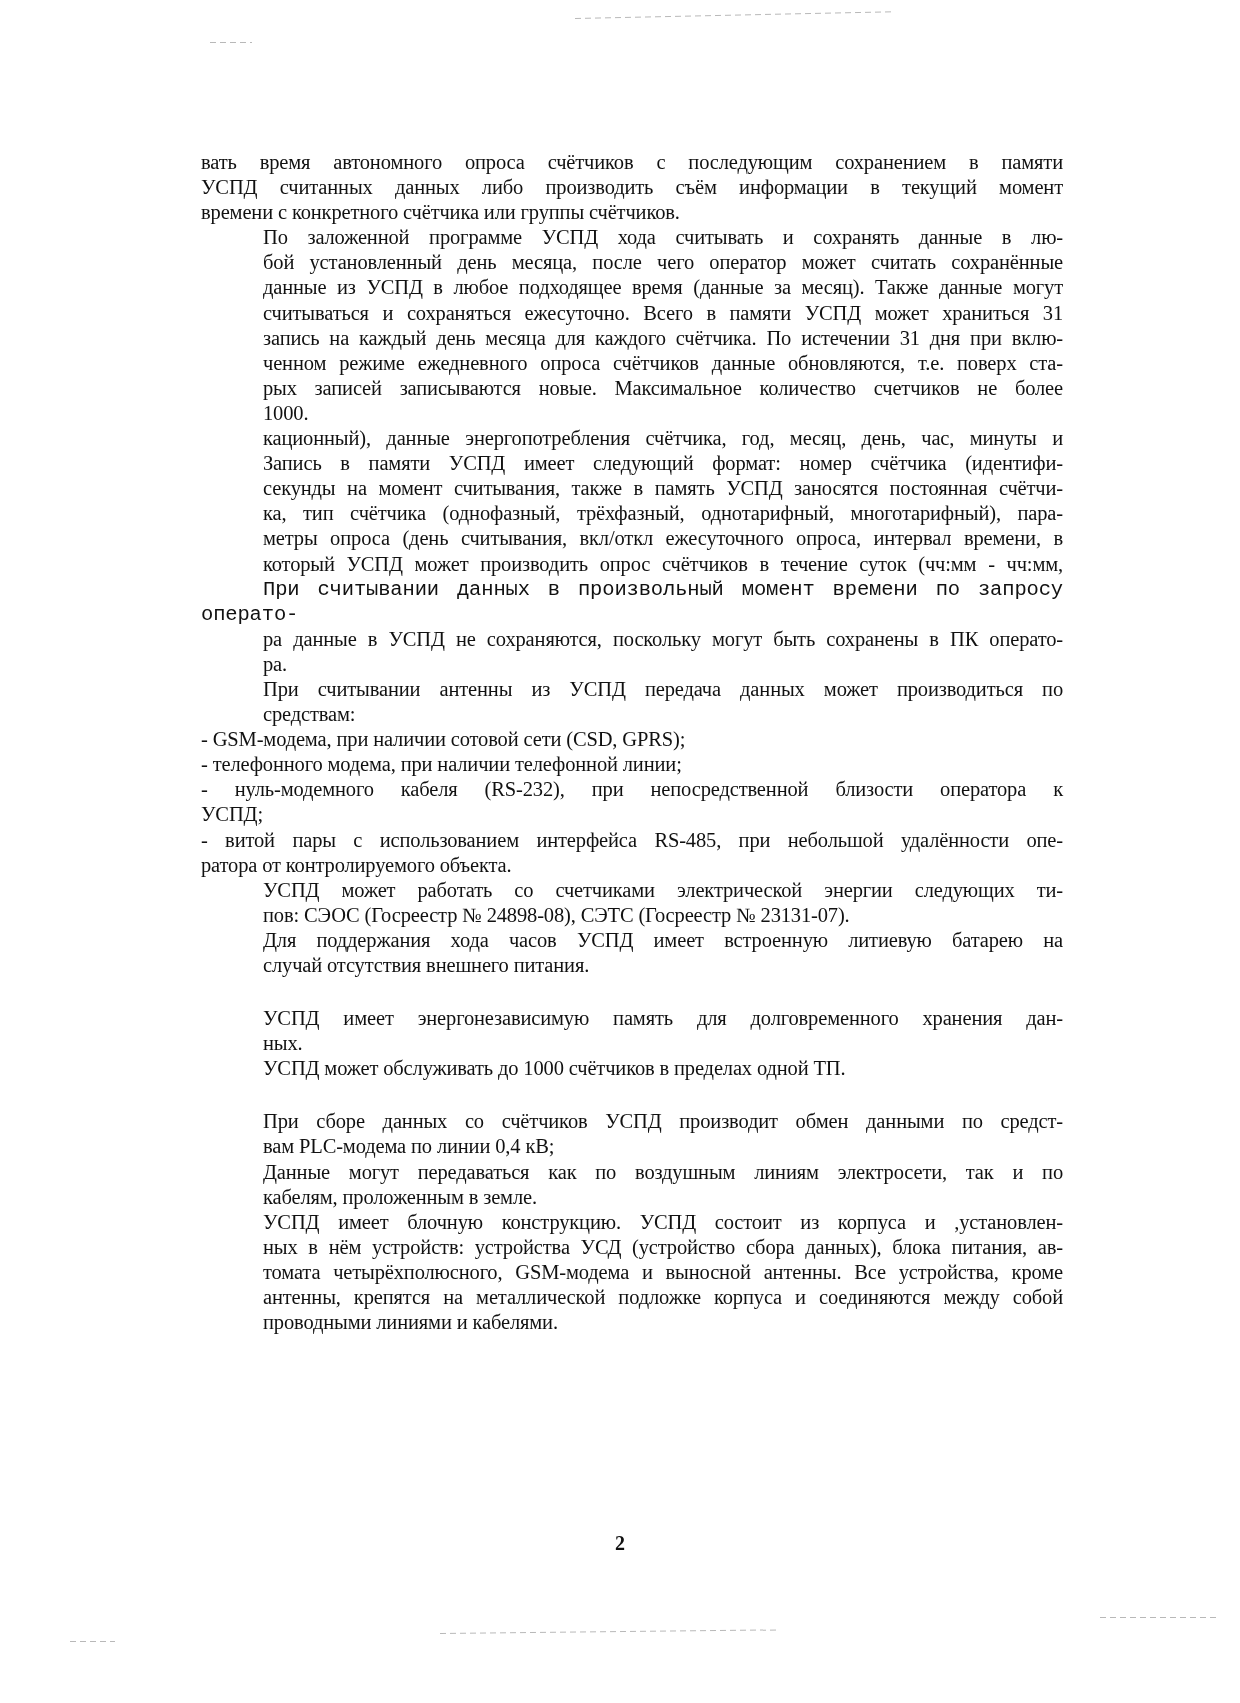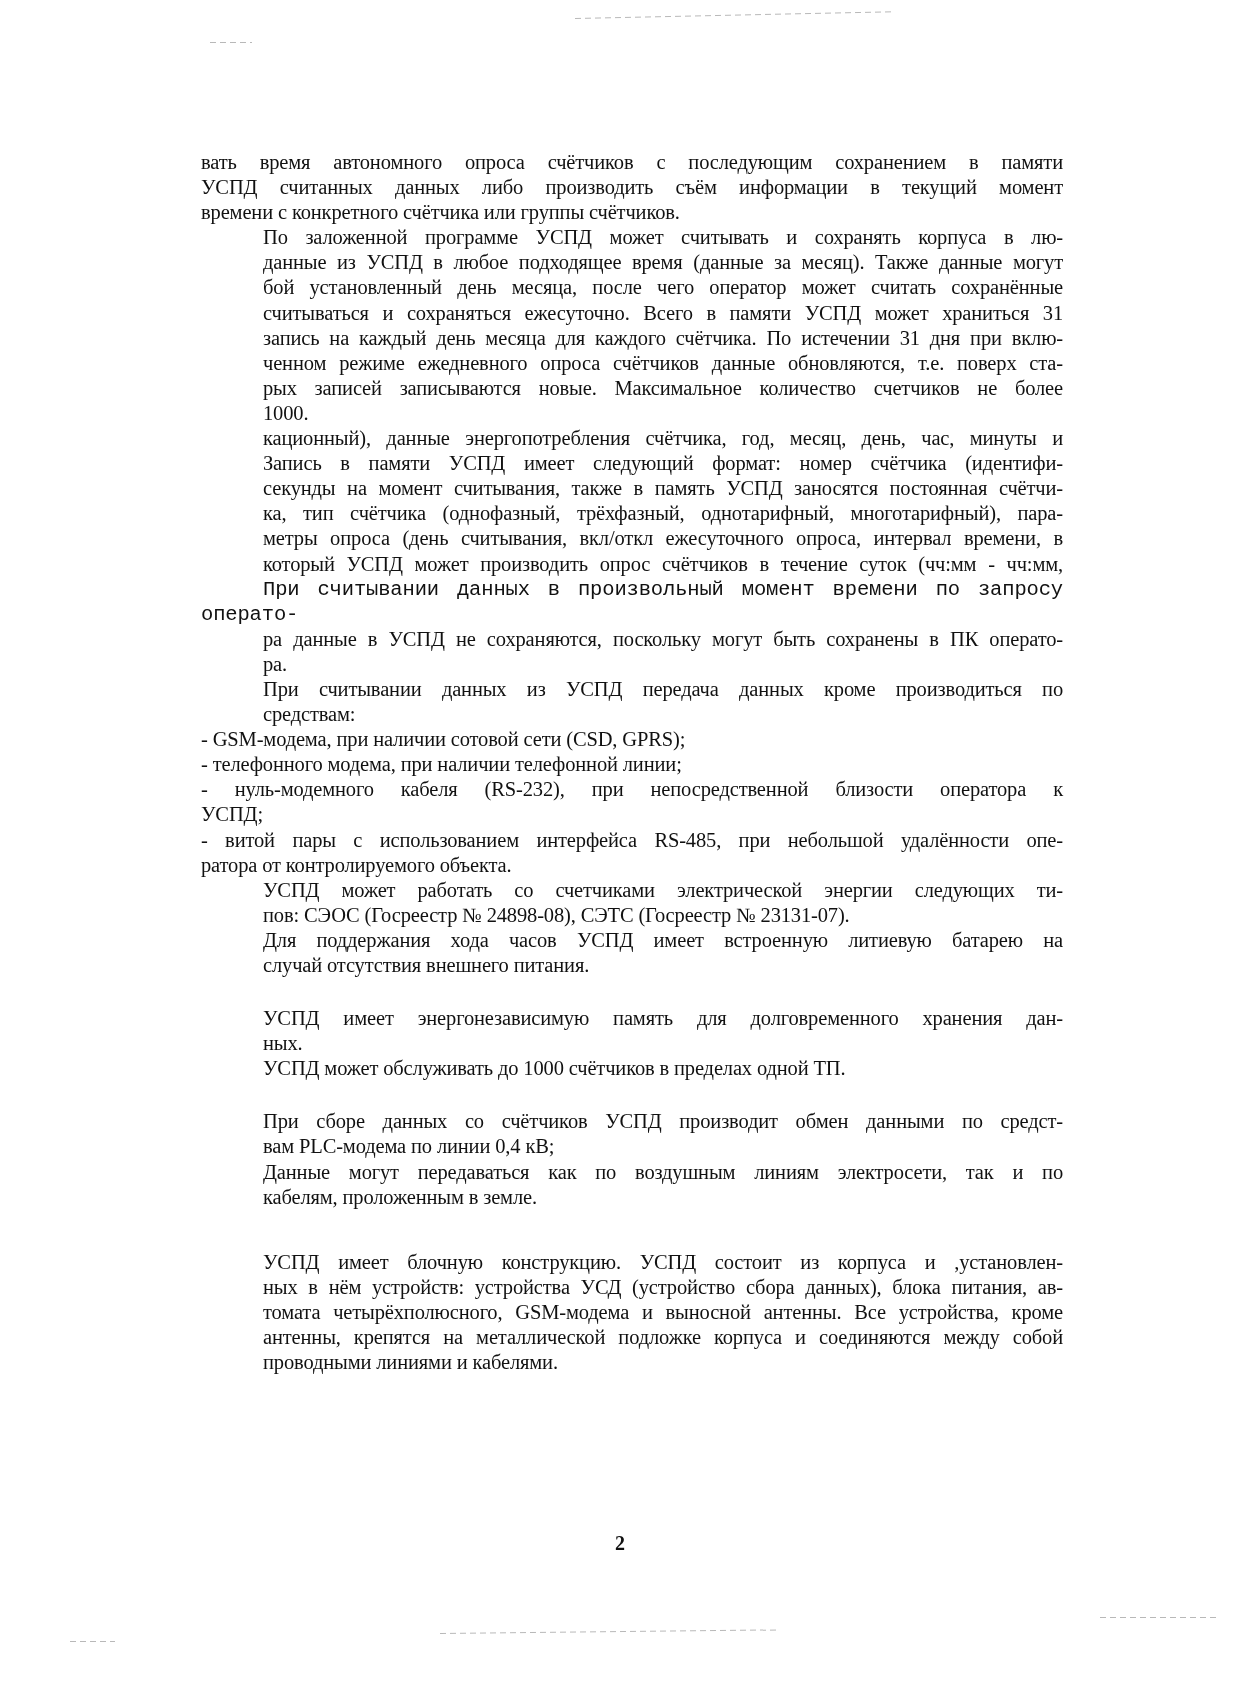--- a/index.html
+++ b/index.html
@@ -36,44 +36,44 @@
   <div class="scan-line" style="left:440px; top:1633px; width:340px; transform: rotate(-0.6deg); transform-origin:left;"></div>
   <div class="scan-line" style="left:1100px; top:1617px; width:120px;"></div>
 
   <div class="text-block" id="text-block">
       <p>
         <span class="line">вать время автономного опроса счётчиков с последующим сохранением в памяти</span>
         <span class="line">УСПД считанных данных либо производить съём информации в текущий момент</span>
         <span class="line last">времени с конкретного счётчика или группы счётчиков.</span>
       </p>
       <p class="indent">
-        <span class="line" style="text-indent: 62px;">По заложенной программе УСПД может считывать и сохранять корпуса в лю-</span>
+        <span class="line" style="text-indent: 62px;">По заложенной программе УСПД хода считывать и сохранять данные в лю-</span>
+        <span class="line">бой установленный день месяца, после чего оператор может считать сохранённые</span>
         <span class="line">данные из УСПД в любое подходящее время (данные за месяц). Также данные могут</span>
-        <span class="line">бой установленный день месяца, после чего оператор может считать сохранённые</span>
         <span class="line">считываться и сохраняться ежесуточно. Всего в памяти УСПД может храниться 31</span>
         <span class="line">запись на каждый день месяца для каждого счётчика. По истечении 31 дня при вклю-</span>
         <span class="line">ченном режиме ежедневного опроса счётчиков данные обновляются, т.е. поверх ста-</span>
         <span class="line">рых записей записываются новые.  Максимальное количество счетчиков не более</span>
         <span class="line last">1000.</span>
       </p>
       <p class="indent">
         <span class="line">кационный), данные энергопотребления счётчика, год, месяц, день, час, минуты и</span>
         <span class="line" style="text-indent: 62px;">Запись в памяти УСПД имеет следующий формат: номер счётчика (идентифи-</span>
         <span class="line">секунды на момент считывания, также в память УСПД заносятся постоянная счётчи-</span>
         <span class="line">ка, тип счётчика (однофазный, трёхфазный, однотарифный, многотарифный), пара-</span>
         <span class="line">метры опроса (день считывания, вкл/откл ежесуточного опроса, интервал времени, в</span>
         <span class="line">который УСПД может производить опрос счётчиков в течение суток (чч:мм - чч:мм,</span>
       </p>
       <p class="indent">
         <span class="line" style="text-indent: 62px; font-family: Liberation Mono, monospace;">При считывании данных в произвольный момент времени по запросу операто-</span>
         <span class="line">ра данные в УСПД не сохраняются, поскольку могут быть сохранены в ПК операто-</span>
         <span class="line last">ра.</span>
       </p>
       <p class="indent">
-        <span class="line" style="text-indent: 62px;">При считывании данных из УСПД передача данных кроме производиться по</span>
+        <span class="line" style="text-indent: 62px;">При считывании антенны из УСПД передача данных может производиться по</span>
         <span class="line last">средствам:</span>
       </p>
       <p>
         <span class="line last">- GSM-модема, при наличии сотовой сети (CSD, GPRS);</span>
       </p>
       <p>
         <span class="line last">- телефонного модема, при наличии телефонной линии;</span>
       </p>
       <p>
         <span class="line">- нуль-модемного кабеля (RS-232), при непосредственной близости оператора к</span>
@@ -100,21 +100,21 @@
       </p>
       <p class="indent">
         <span class="line" style="text-indent: 62px; margin-top: 28px;">При сборе данных со счётчиков УСПД производит обмен данными по средст-</span>
         <span class="line last">вам PLC-модема по линии 0,4 кВ;</span>
       </p>
       <p class="indent">
         <span class="line" style="text-indent: 62px;">Данные могут передаваться как по воздушным линиям электросети, так и по</span>
         <span class="line last">кабелям, проложенным в земле.</span>
       </p>
       <p class="indent">
-        <span class="line" style="text-indent: 62px; margin-top: 40px;">УСПД имеет блочную конструкцию. УСПД состоит из корпуса и ,установлен-</span>
+        <span class="line" style="text-indent: 62px;">УСПД имеет блочную конструкцию. УСПД состоит из корпуса и ,установлен-</span>
         <span class="line">ных в нём устройств: устройства УСД (устройство сбора данных), блока питания, ав-</span>
         <span class="line">томата четырёхполюсного, GSM-модема и выносной антенны. Все устройства, кроме</span>
         <span class="line">антенны, крепятся на металлической подложке корпуса и соединяются между собой</span>
         <span class="line last">проводными линиями и кабелями.</span>
       </p>
     </div>
 
   <div class="page-number">2</div>
 </div>
 

